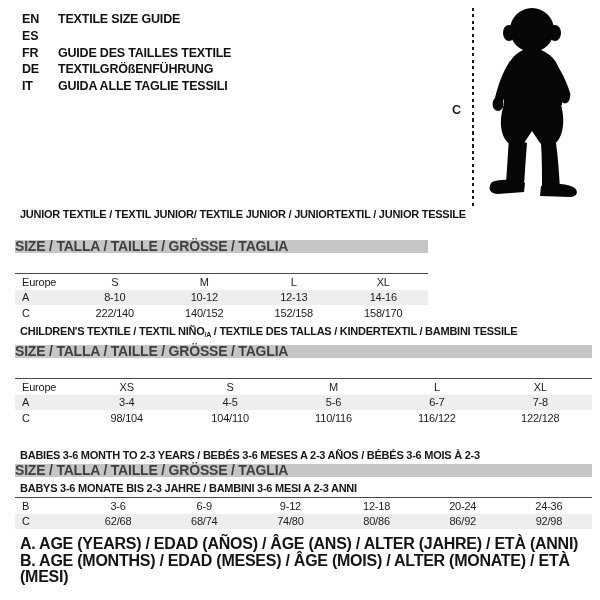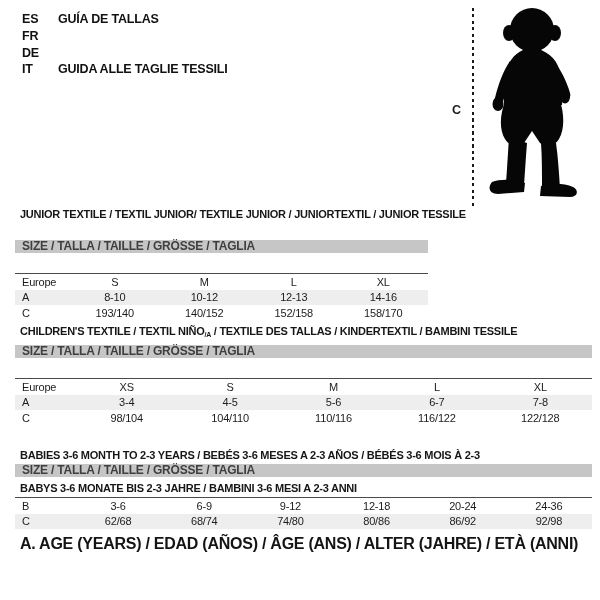--- a/index.html
+++ b/index.html
@@ -26,47 +26,52 @@
   #title1 { left:20px; top:206px; }
   #title2 { left:20px; top:323px; }
   #title3 { left:20px; top:402px; white-space:normal; width:470px;margin-top:45px; }
   .subAB { font-size:7px; vertical-align:-2px; }
 
   
   .size-table { position:absolute; }
   #table1 { left:15px; top:240px; width:413px; }
   #table2 { left:15px; top:345px; width:577px; }
   #table3 { left:15px; top:464px; width:577px; }
-  .size-bar { height:13px; background:#c6c6c6; color:#3f3f3f; font-size:12px; font-weight:bold;
-    line-height:13.5px; padding-left:7px; letter-spacing:-0.2px; }
+  .size-bar { height:13px; background:#c6c6c6; color:#3f3f3f; font-size:14px; font-weight:bold;
+    line-height:13.5px; letter-spacing:-0.2px; }
   table { border-collapse:collapse; width:100%; margin-top:20px; table-layout:fixed; }
   td { font-size:11px; height:15.5px; text-align:center; padding:0; letter-spacing:-0.2px; color:#1c1c1c; }
   td.rowlabel { text-align:left; padding-left:7px; }
   col.labelcol1 { width:55px; }
   col.labelcol  { width:60px; }
   tr.first td { border-top:1px solid #4a4a4a; }
   tr.stripe { background:#eeeeee; }
 
   
   .footnotes { left:20px; top:536px; }
   .footnote { font-weight:bold; font-size:16px; line-height:16.6px; letter-spacing:-0.25px; color:#141414; }
 </style>
 </head>
 <body>
 
 <div class="abs lang">
   <div class="lang-row">
+    <span class="lang-code">EN</span>
+    <span>TEXTILE SIZE GUIDE</span>
+  </div>
+  <div class="lang-row">
     <span class="lang-code">ES</span>
-    <span>GUÍA DE TALLAS</span>
   </div>
   <div class="lang-row">
     <span class="lang-code">FR</span>
+    <span>GUIDE DES TAILLES TEXTILE</span>
   </div>
   <div class="lang-row">
     <span class="lang-code">DE</span>
+    <span>TEXTILGRÖßENFÜHRUNG</span>
   </div>
   <div class="lang-row">
     <span class="lang-code">IT</span>
     <span>GUIDA ALLE TAGLIE TESSILI</span>
   </div>
 </div>
 
 <div class="abs figure-line"></div>
 <div class="abs figure-c">C</div>
 <svg class="abs figure-svg" width="108" height="200" viewBox="0 0 108 200" aria-hidden="true">
@@ -108,21 +113,21 @@
       </tr>
       <tr class="stripe">
         <td class="rowlabel">A</td>
         <td>8-10</td>
         <td>10-12</td>
         <td>12-13</td>
         <td>14-16</td>
       </tr>
       <tr>
         <td class="rowlabel">C</td>
-        <td>193/140</td>
+        <td>222/140</td>
         <td>140/152</td>
         <td>152/158</td>
         <td>158/170</td>
       </tr>
     </tbody>
   </table>
 </div>
 
 <div id="title2" class="abs section-title"><span>CHILDREN'S TEXTILE / TEXTIL NIÑO</span><span class="subAB">/A</span><span> / TEXTILE DES TALLAS / KINDERTEXTIL / BAMBINI TESSILE</span></div>
 <div id="table2" class="size-table">
@@ -199,13 +204,14 @@
         <td>80/86</td>
         <td>86/92</td>
         <td>92/98</td>
       </tr>
     </tbody>
   </table>
 </div>
 
 <div class="abs footnotes">
   <div class="footnote">A. AGE (YEARS) / EDAD (AÑOS) / ÂGE (ANS) / ALTER (JAHRE) / ETÀ (ANNI)</div>
+  <div class="footnote">B. AGE (MONTHS) / EDAD (MESES) / ÂGE (MOIS) / ALTER (MONATE) / ETÀ (MESI)</div>
 </div>
 
 </body></html>

